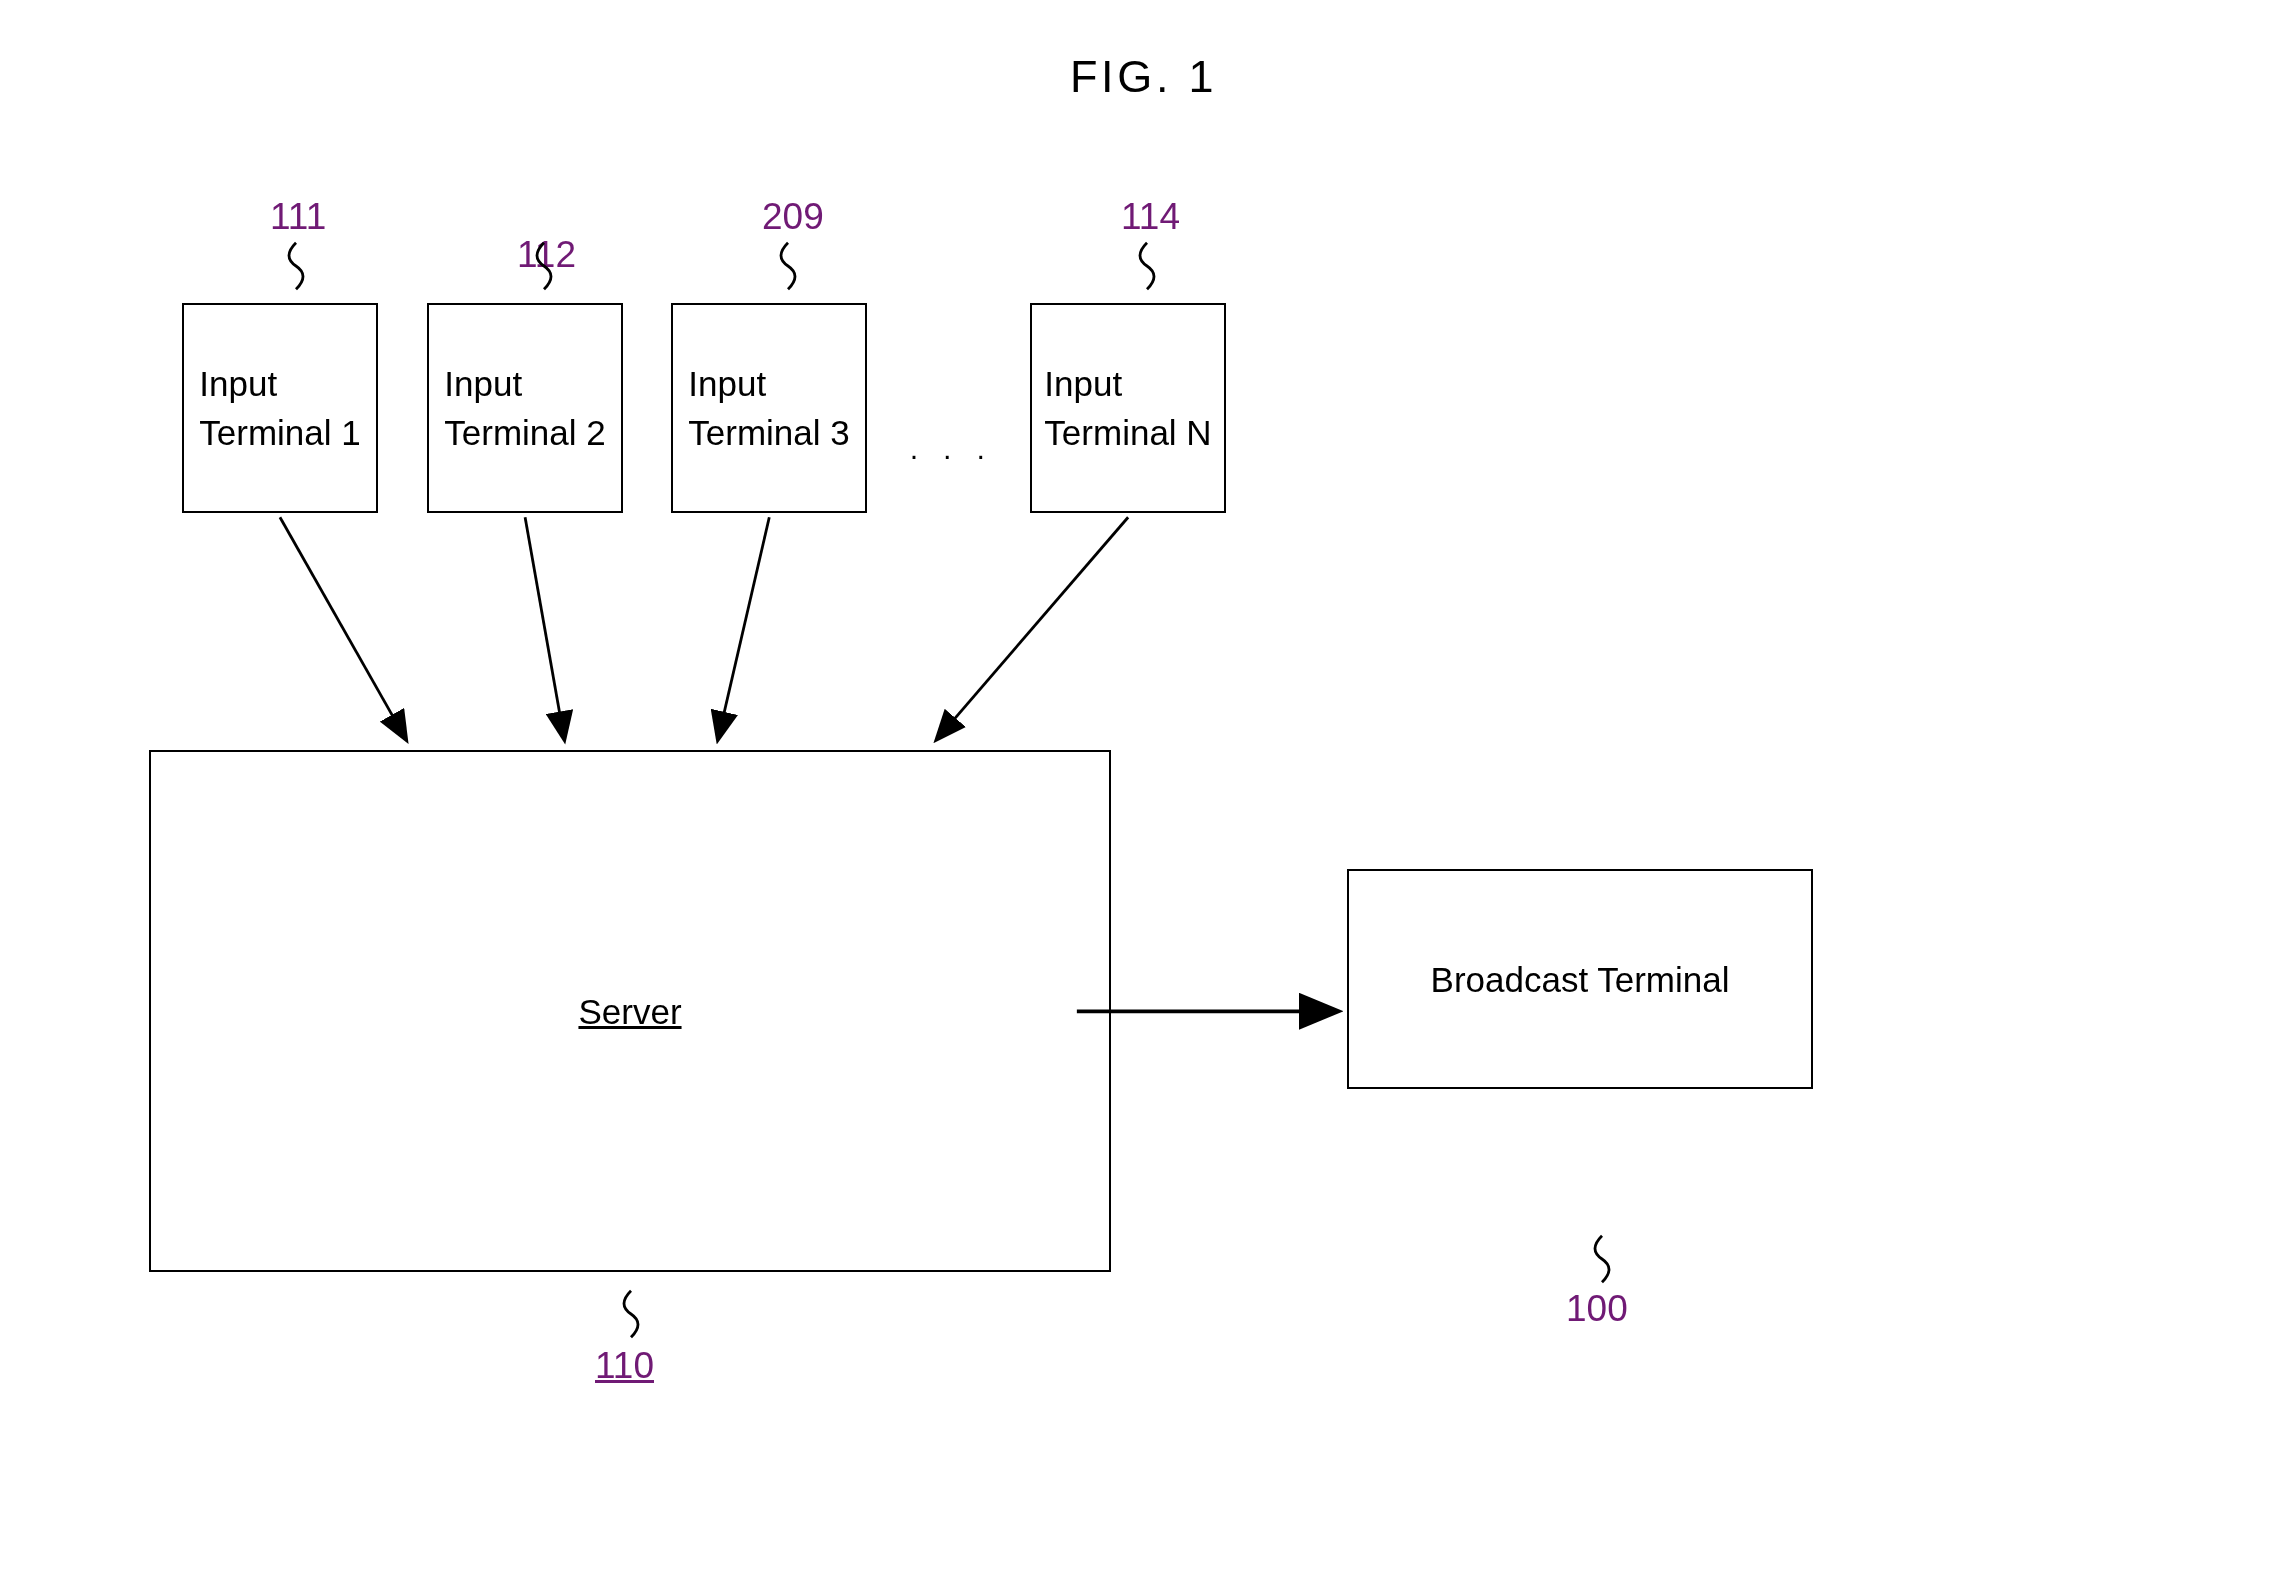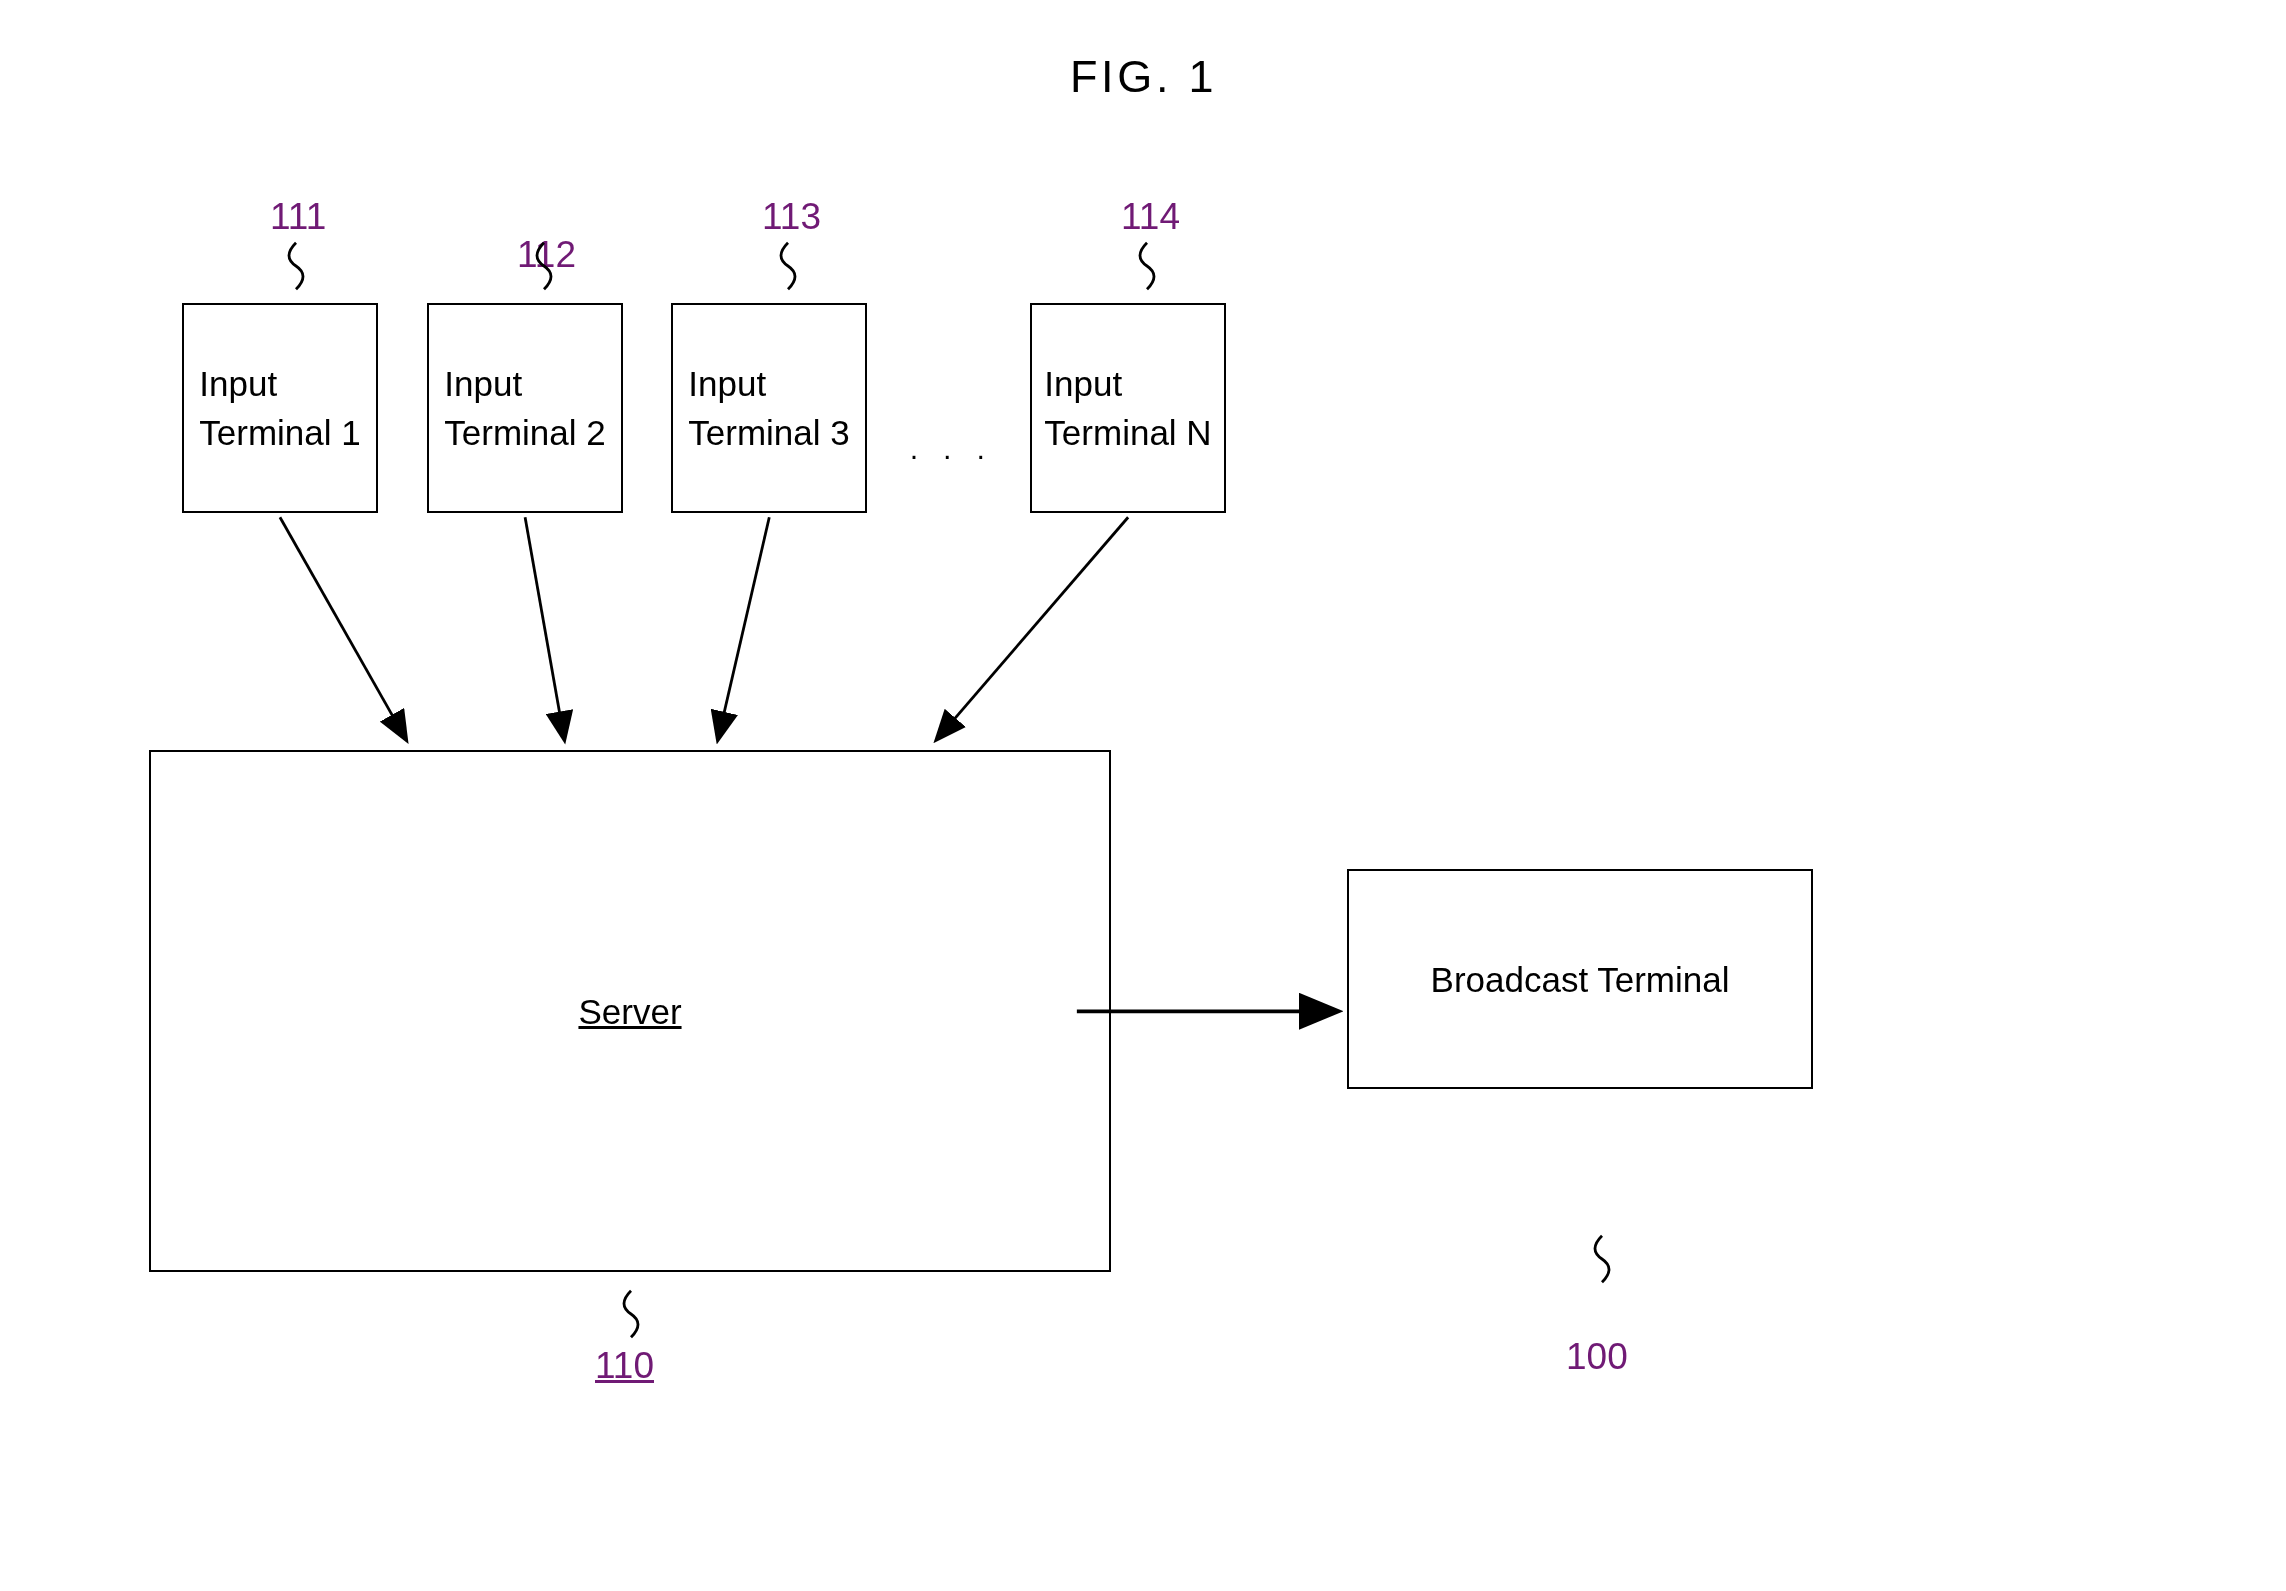--- a/index.html
+++ b/index.html
@@ -53,24 +53,24 @@
       letter-spacing: 7.5px;
     }
   </style>
 </head>
 <body>
 
 <div class="figure-title">FIG. 1</div>
 
 <div class="ref-number" style="left: 270px; top: 196px;">111</div>
 <div class="ref-number" style="left: 517px; top: 196px; margin-top: 38px;">112</div>
-<div class="ref-number" style="left: 762px; top: 196px;">113</div>
+<div class="ref-number" style="left: 762px; top: 196px;">209</div>
 <div class="ref-number" style="left: 1121px; top: 196px;">114</div>
 <div class="ref-number" style="left: 595px; top: 1345px; text-decoration: underline;">110</div>
-<div class="ref-number" style="left: 1566px; top: 1288px; margin-top: 48px;">100</div>
+<div class="ref-number" style="left: 1566px; top: 1288px;">100</div>
 
 <svg class="squiggle" style="left: 268px; top: 238px;" viewBox="0 0 60 60">
   <path d="M 30 5 Q 15 20 30 30 Q 45 40 30 55" stroke="#000" stroke-width="3" fill="none"></path>
 </svg>
 <svg class="squiggle" style="left: 516px; top: 238px;" viewBox="0 0 60 60">
   <path d="M 30 5 Q 15 20 30 30 Q 45 40 30 55" stroke="#000" stroke-width="3" fill="none"></path>
 </svg>
 <svg class="squiggle" style="left: 760px; top: 238px;" viewBox="0 0 60 60">
   <path d="M 30 5 Q 15 20 30 30 Q 45 40 30 55" stroke="#000" stroke-width="3" fill="none"></path>
 </svg>

